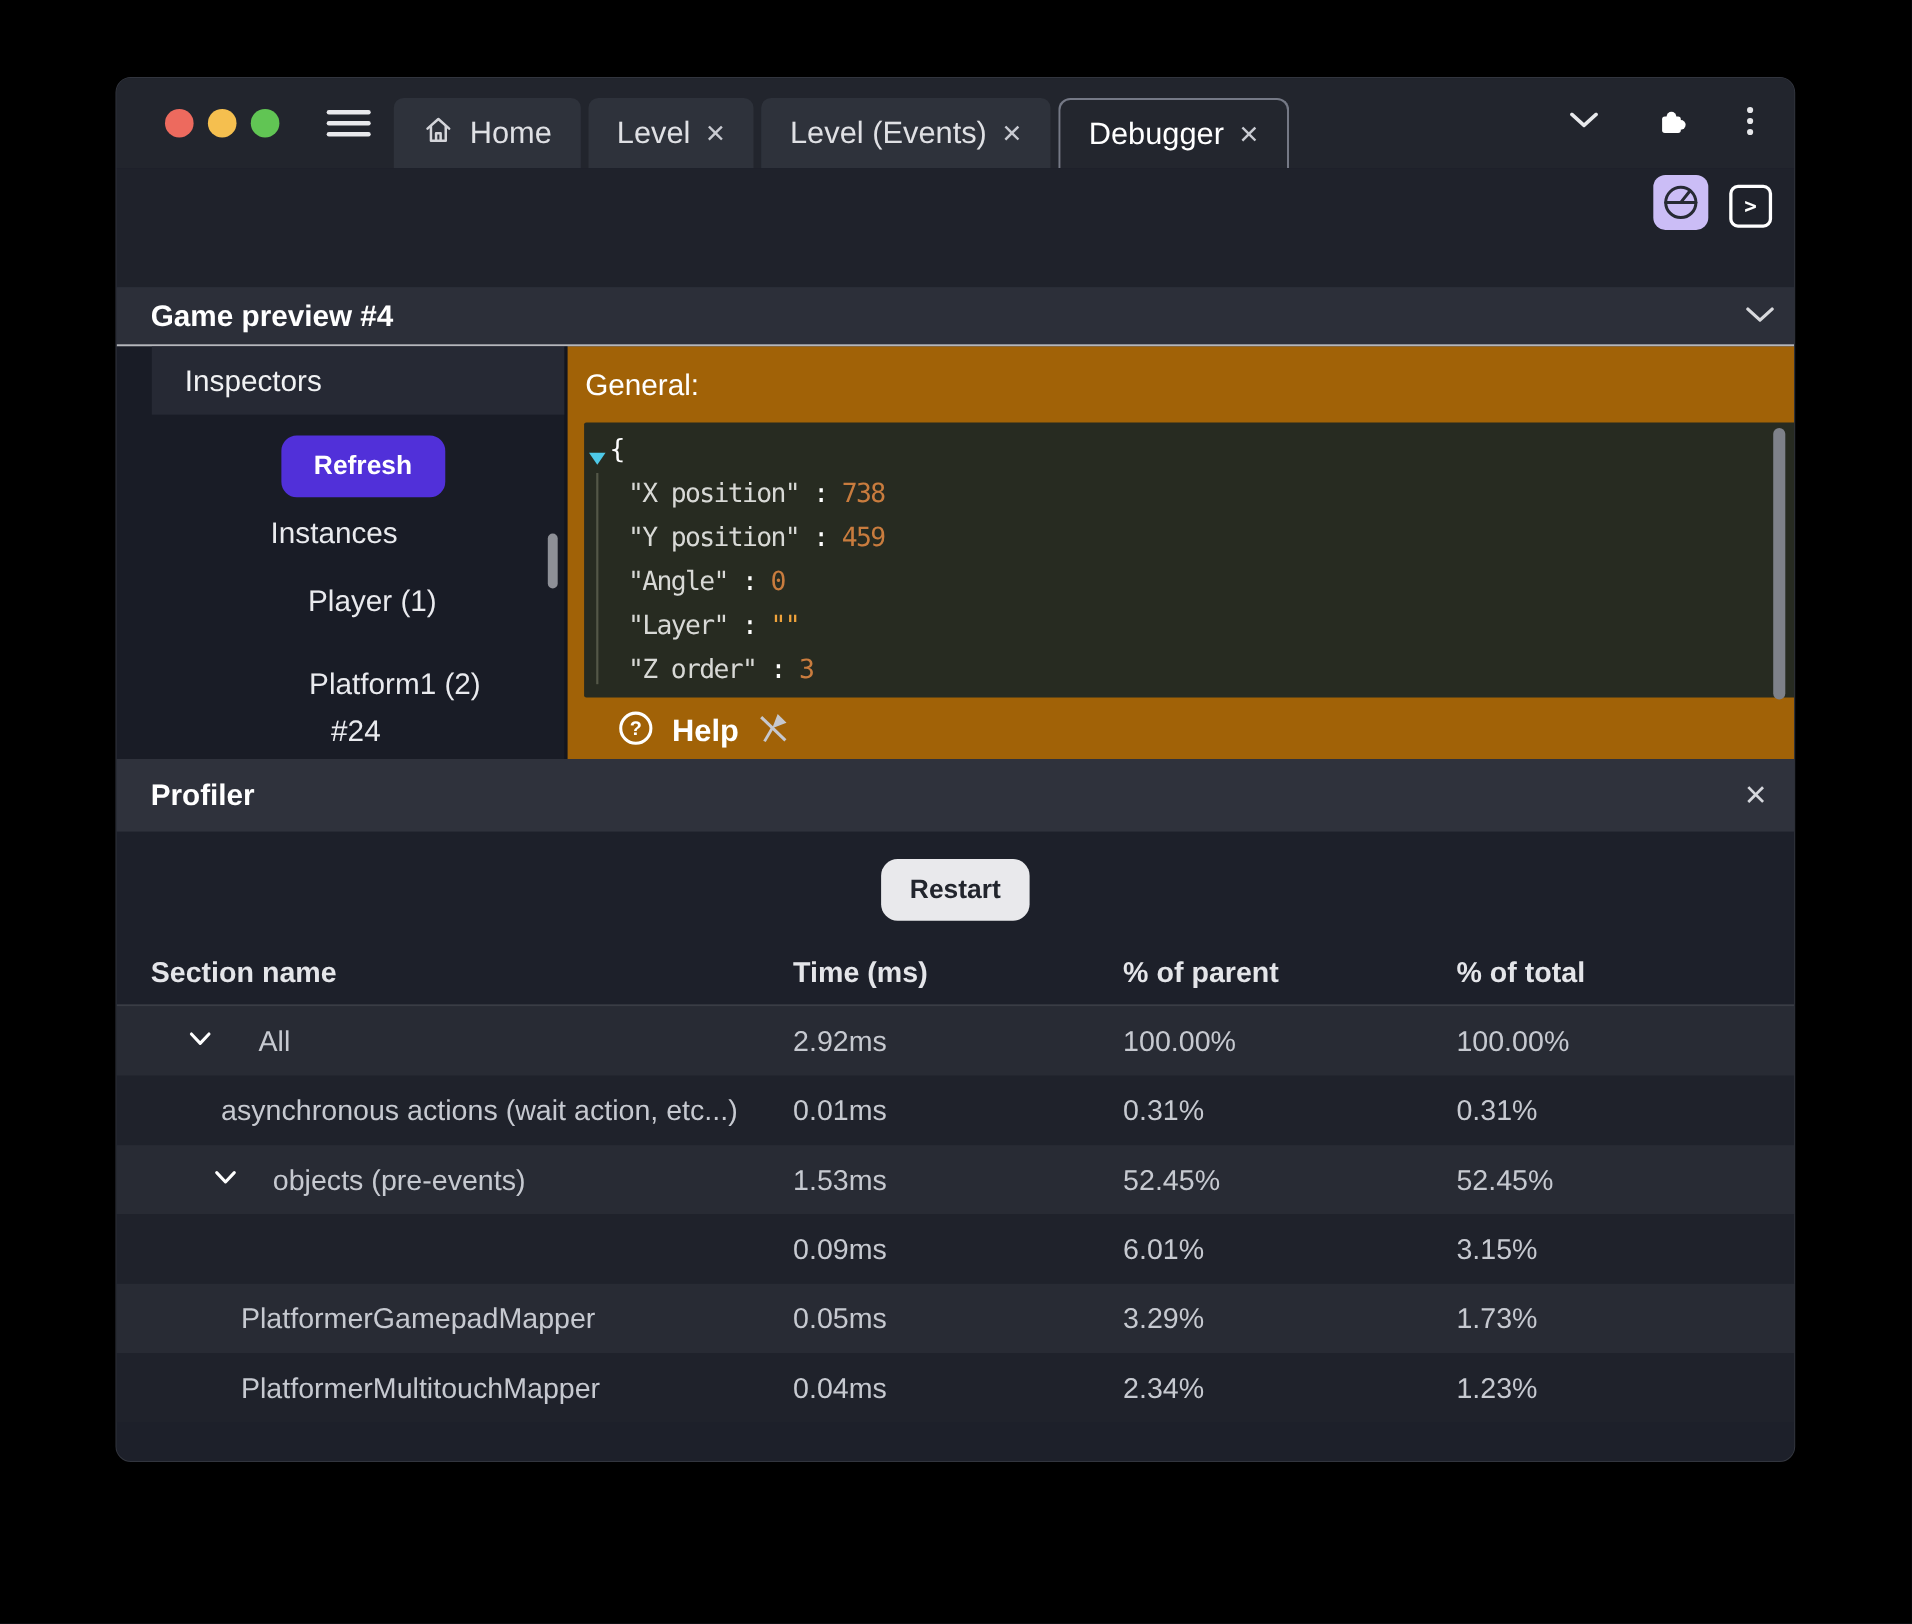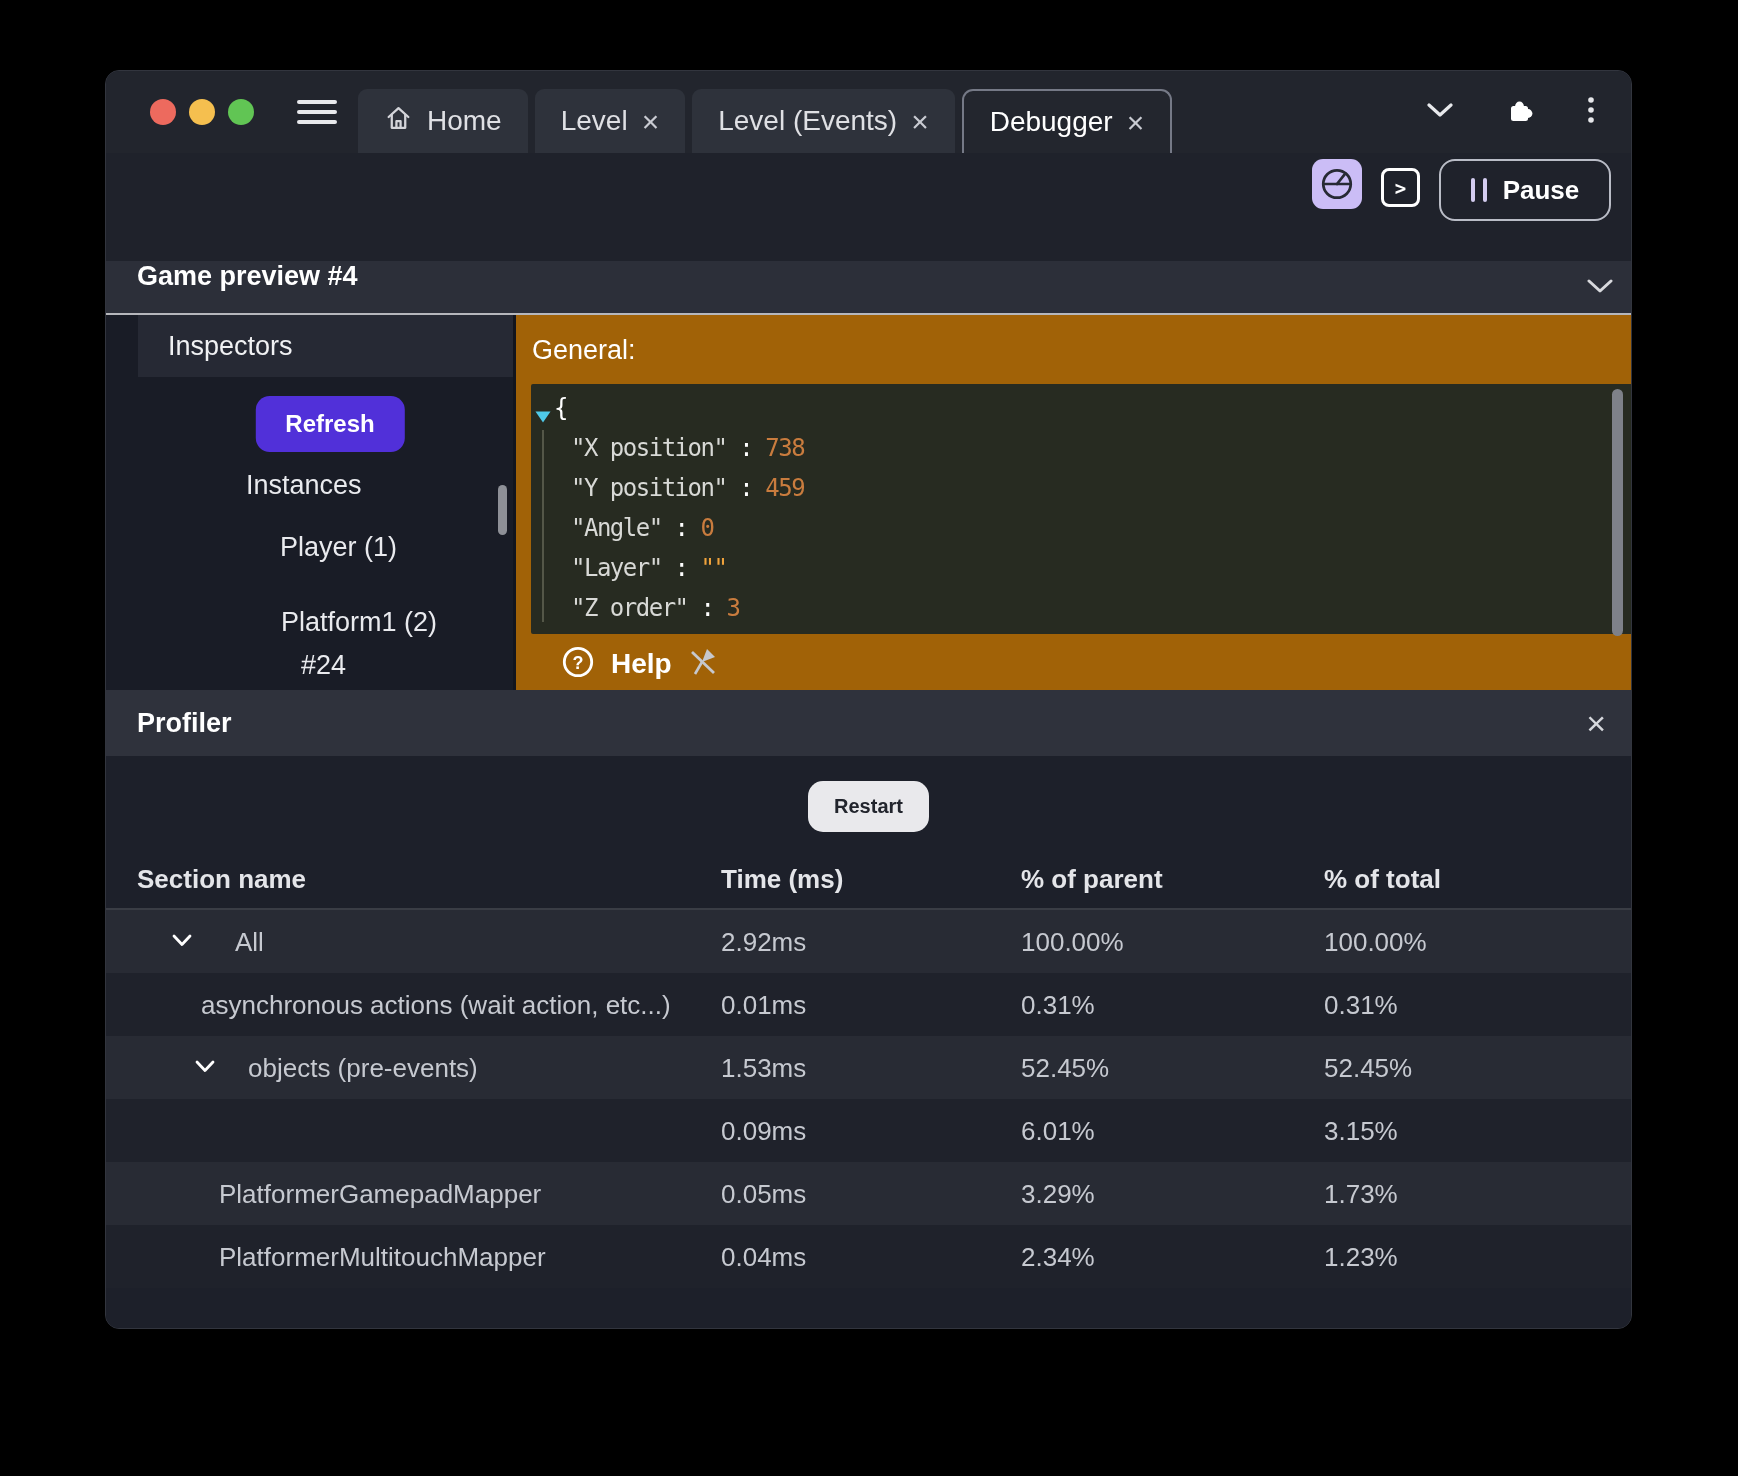--- a/index.html
+++ b/index.html
@@ -21,21 +21,21 @@
 
   
   .toolbar{height:102px;background:#1f222b;display:flex;align-items:flex-start;justify-content:flex-end;gap:19px;padding:6px 20px 0 0;flex:none;}
   .gauge-btn{width:50px;height:50px;background:#cbbdf6;border-radius:11px;display:flex;align-items:center;justify-content:center;cursor:pointer;}
   .console-btn{width:33px;height:33px;border:3px solid #fff;border-radius:8px;color:#fff;display:flex;align-items:center;justify-content:center;font-family:"DejaVu Sans Mono",monospace;font-weight:bold;font-size:19px;margin-top:9px;cursor:pointer;}
   .pause-btn{height:58px;min-width:168px;border:2px solid #b9bcc6;border-radius:16px;display:flex;align-items:center;justify-content:center;gap:16px;color:#fff;font-size:26px;font-weight:bold;cursor:pointer;}
   .pause-bars{display:flex;gap:8px;}
   .pause-bars i{display:block;width:4px;height:24px;background:#d4cdf0;border-radius:2px;}
 
   
-  .preview-header{height:52px;background:#2c2f39;border-bottom:2px solid #b6b7bc;display:flex;align-items:flex-start;flex:none;position:relative;}
+  .preview-header{height:52px;background:#2c2f39;border-bottom:2px solid #b6b7bc;display:flex;align-items:center;flex:none;position:relative;}
   .preview-title{margin-left:31px;color:#fff;font-size:27px;font-weight:bold;}
   .preview-chevron{position:absolute;right:18px;top:18px;cursor:pointer;}
 
   
   .content{height:375px;display:flex;flex:none;position:relative;}
   .inspectors{width:375px;flex:none;background:#191c26;border-right:3px solid #13151d;display:flex;flex-direction:column;padding-left:32px;}
   .insp-header{height:62px;background:#262934;color:#f0f1f3;font-size:27px;font-weight:500;display:flex;align-items:center;padding-left:30px;flex:none;}
   .insp-body{position:relative;flex:1;}
   .refresh-btn{position:absolute;top:19px;left:50%;transform:translateX(-47%);background:#5130d9;color:#fff;border:none;font-size:24px;font-weight:bold;font-family:"Liberation Sans",sans-serif;padding:14px 30px;border-radius:14px;cursor:pointer;}
   .tree-item{position:absolute;transform:translateY(-50%);color:#e9eaee;font-size:27px;cursor:pointer;white-space:nowrap;}
@@ -56,21 +56,21 @@
   .help-label{color:#fff;font-size:28px;font-weight:bold;}
   .content-thumb{position:absolute;right:8px;top:74px;width:11px;height:247px;background:#7e8189;border-radius:6px;}
 
   
   .profiler-header{height:66px;background:#2f323c;display:flex;align-items:center;flex:none;position:relative;}
   .profiler-title{margin-left:31px;color:#fff;font-size:27px;font-weight:bold;text-align:center;}
   .profiler-close{position:absolute;right:25px;top:50%;transform:translateY(-50%);color:#d6d8dd;font-size:34px;line-height:1;cursor:pointer;}
   .profiler-body{flex:1;background:#1d202a;display:flex;flex-direction:column;}
   .status-row{margin-top:25px;display:flex;align-items:center;justify-content:center;gap:18px;flex:none;}
   .status-text{color:#eceded;font-size:27px;}
-  .restart-btn{background:#e9e9ec;color:#22252d;font-size:20px;font-weight:bold;font-family:"Liberation Sans",sans-serif;border:none;border-radius:15px;padding:14px 26px;cursor:pointer;}
+  .restart-btn{background:#e9e9ec;color:#22252d;font-size:24px;font-weight:bold;font-family:"Liberation Sans",sans-serif;border:none;border-radius:15px;padding:14px 26px;cursor:pointer;}
   .thead{position:relative;height:30px;margin-top:32px;flex:none;}
   .thead .cell{color:#e4e5e9;font-size:26px;font-weight:600;}
   .tdivider{height:2px;background:#3a3d45;margin-top:14px;flex:none;}
   .prow{position:relative;height:63px;flex:none;}
   .prow.alt{background:#282b34;}
   .prow.dark{background:#1f222b;}
   .cell{position:absolute;top:50%;transform:translateY(-50%);white-space:nowrap;}
   .prow .cell{color:#c6c9d0;font-size:26px;}
   .c-name-h{left:31px;} .c-time{left:615px;} .c-parent{left:915px;} .c-total{left:1218px;}
   .chev{position:absolute;top:50%;transform:translateY(-50%);}
@@ -138,27 +138,20 @@
     <div class="gauge-btn">
       <svg width="38" height="38" viewBox="0 0 36 36" fill="none" stroke="#272a34" stroke-width="2.6" stroke-linecap="round">
           <circle cx="18" cy="18" r="13"></circle>
           <line x1="5" y1="18" x2="31" y2="18"></line>
           <line x1="18" y1="18" x2="26" y2="8"></line>
         </svg>
     </div>
     <div class="console-btn">
         <span>&gt;</span>
       </div>
-    <div class="pause-btn">
-      <span class="pause-bars">
-          <i></i>
-          <i></i>
-        </span>
-      <span>Pause</span>
-    </div>
   </div>
 
   <div class="preview-header">
     <span class="preview-title">Game preview #4</span>
     <span class="preview-chevron"><svg width="26" height="15" viewBox="0 0 26 15" fill="none" stroke="#d8d9dd" stroke-width="3" stroke-linecap="round" stroke-linejoin="round">
           <polyline points="2,2 13,12 24,2"></polyline>
         </svg></span>
   </div>
 
   <div class="content">

